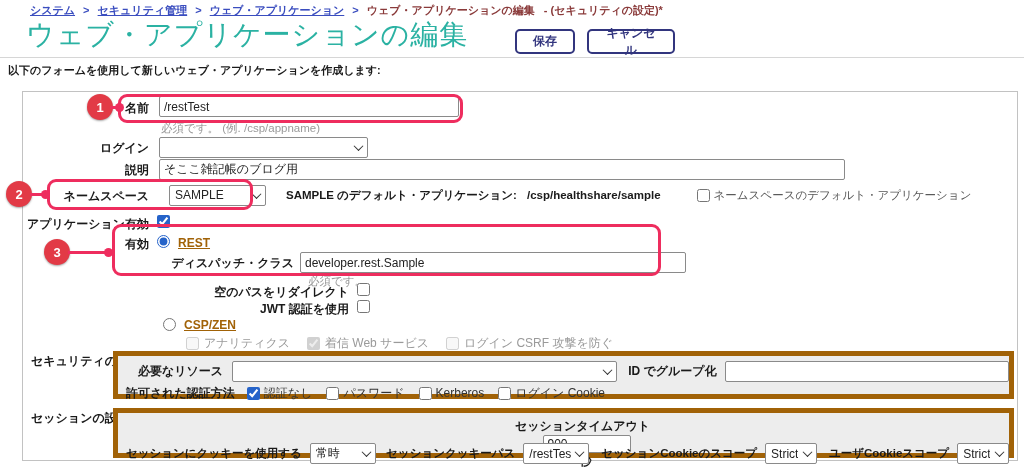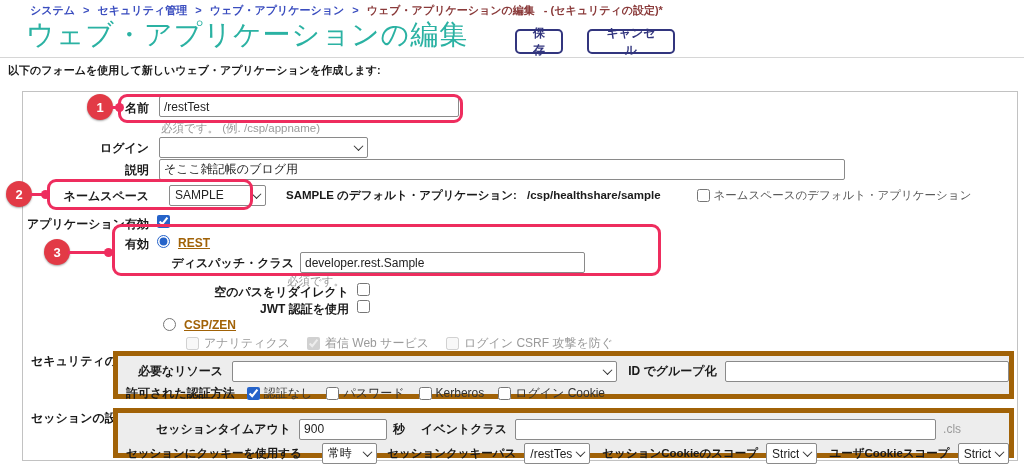--- a/index.html
+++ b/index.html
@@ -6,21 +6,21 @@
   html,body { margin:0; padding:0; }
   body {
     width:1024px; height:469px; position:relative; overflow:hidden;
     background:#ffffff; font-family:"Liberation Sans","DejaVu Sans",sans-serif;
     font-size:12px; color:#1a1a1a;
   }
   .abs { position:absolute; }
 
   
   .crumbs { left:30px; top:3px; font-size:11px; font-weight:bold; white-space:nowrap; }
-  .crumb-link { color:#3a4dbf; cursor:pointer; }
+  .crumb-link { color:#3a4dbf; cursor:pointer;text-decoration:underline; }
   .crumb-sep { color:#3a4dbf; margin:0 5px; }
   .crumb-cur { color:#8a3a3a; }
   .crumb-tail { color:#8a3a3a; margin-left:6px; }
 
   
   .page-title { left:26px; top:16px; font-size:28px; color:#2bb2a3; font-weight:500; letter-spacing:1px; white-space:nowrap; }
   .btn {
     position:absolute; top:29px; height:25px; background:#fff;
     border:2px solid #32357e; border-radius:5px; color:#32357e;
     font-weight:bold; font-size:12px; font-family:inherit; cursor:pointer;
@@ -75,21 +75,21 @@
   <span class="crumb-sep">&gt;</span>
   <span class="crumb-link">セキュリティ管理</span>
   <span class="crumb-sep">&gt;</span>
   <span class="crumb-link">ウェブ・アプリケーション</span>
   <span class="crumb-sep">&gt;</span>
   <span class="crumb-cur">ウェブ・アプリケーションの編集</span>
   <span class="crumb-tail">- (セキュリティの設定)*</span>
 </div>
 
 <div class="abs page-title">ウェブ・アプリケーションの編集</div>
-<button class="btn" style="left:515px; width:48px;">保存</button>
+<button class="btn" style="left:515px; width:60px;">保存</button>
 <button class="btn" style="left:587px; width:88px;">キャンセル</button>
 <div class="abs rule"></div>
 
 <div class="abs intro">以下のフォームを使用して新しいウェブ・アプリケーションを作成します:</div>
 
 <div class="abs formbox">
 
   <span class="flabel" style="top:8px;">名前</span>
   <input class="txt" style="left: 136px; top: 4px; width: 300px;" value="/restTest">
   <span class="hint" style="left:138px; top:29px;">必須です。 (例. /csp/appname)</span>
@@ -116,22 +116,22 @@
   </div>
 
   <span class="flabel" style="top:124px;">アプリケーション有効</span>
   <input type="checkbox" class="cb abs" style="left: 134px; top: 123px;" checked="">
 
   <span class="flabel" style="top:144px;">有効</span>
   <input type="radio" class="rb abs" style="left: 134px; top: 143px;" checked="">
   <span class="abs radio-head" style="left:155px; top:144px;">REST</span>
 
   <span class="flabel" style="top:163px; width:271px;">ディスパッチ・クラス</span>
-  <input class="txt" style="left: 277px; top: 160px; width: 285px;" value="developer.rest.Sample">
-  <span class="hint" style="left:264px; top:182px;text-align:center;">必須です。</span>
+  <input class="txt" style="left: 277px; top: 160px; width: 386px;" value="developer.rest.Sample">
+  <span class="hint" style="left:285px; top:182px;text-align:center;">必須です。</span>
 
   <span class="flabel" style="top:192px; width:326px;">空のパスをリダイレクト</span>
   <input type="checkbox" class="cb abs" style="left: 334px; top: 191px;">
 
   <span class="flabel" style="top:209px; width:326px;">JWT 認証を使用</span>
   <input type="checkbox" class="cb abs" style="left: 334px; top: 208px;">
 
   <input type="radio" class="rb abs" style="left: 140px; top: 226px;">
   <span class="abs radio-head" style="left:161px; top:226px;">CSP/ZEN</span>
   <div class="abs" style="left:163px; top:243px; display:flex; align-items:center; gap:5px;">
@@ -162,31 +162,31 @@
       <span class="optlabel" style="margin-left:4px;">パスワード</span>
       <input type="checkbox" class="cb" style="margin-left: 14px;">
       <span class="optlabel" style="margin-left:4px;">Kerberos</span>
       <input type="checkbox" class="cb" style="margin-left: 14px;">
       <span class="optlabel" style="margin-left:4px;">ログイン Cookie</span>
     </div>
   </div>
 
   <span class="abs blabel" style="left:8px; top:318px;">セッションの設定</span>
   <div class="graybox" style="top:316px; height:50px;">
-    <div class="grow" style="top:5px; height:22px; padding-left:38px;">
+    <div class="grow" style="top:5px; height:22px; padding-left:38px;flex-direction:column;">
       <span class="blabel">セッションタイムアウト</span>
       <input class="txt" style="position: relative; width: 88px; margin-left: 8px;" value="900">
       <span class="blabel" style="margin-left:6px;">秒</span>
       <span class="blabel" style="margin-left:16px;">イベントクラス</span>
       <input class="txt" style="position: relative; width: 421px; margin-left: 8px;" value="">
       <span class="dimlabel" style="margin-left:7px;">.cls</span>
     </div>
     <div class="grow" style="top:30px; height:21px; padding-left:8px; font-size:11.5px;">
       <span class="blabel">セッションにクッキーを使用する</span>
-      <div class="sel" style="position:relative; width:72px; margin-left:20px;text-align:right;">
+      <div class="sel" style="position:relative; width:72px; margin-left:8px;text-align:right;">
         <span class="sel-val">常時</span>
         <span class="chev"></span>
       </div>
       <span class="blabel" style="margin-left:10px;">セッションクッキーパス</span>
       <div class="sel" style="position:relative; width:66px; margin-left:8px;">
         <span class="sel-val">/restTest/</span>
         <span class="chev"></span>
       </div>
       <span class="blabel" style="margin-left:12px;">セッションCookieのスコープ</span>
       <div class="sel" style="position:relative; width:56px; margin-left:8px;">

